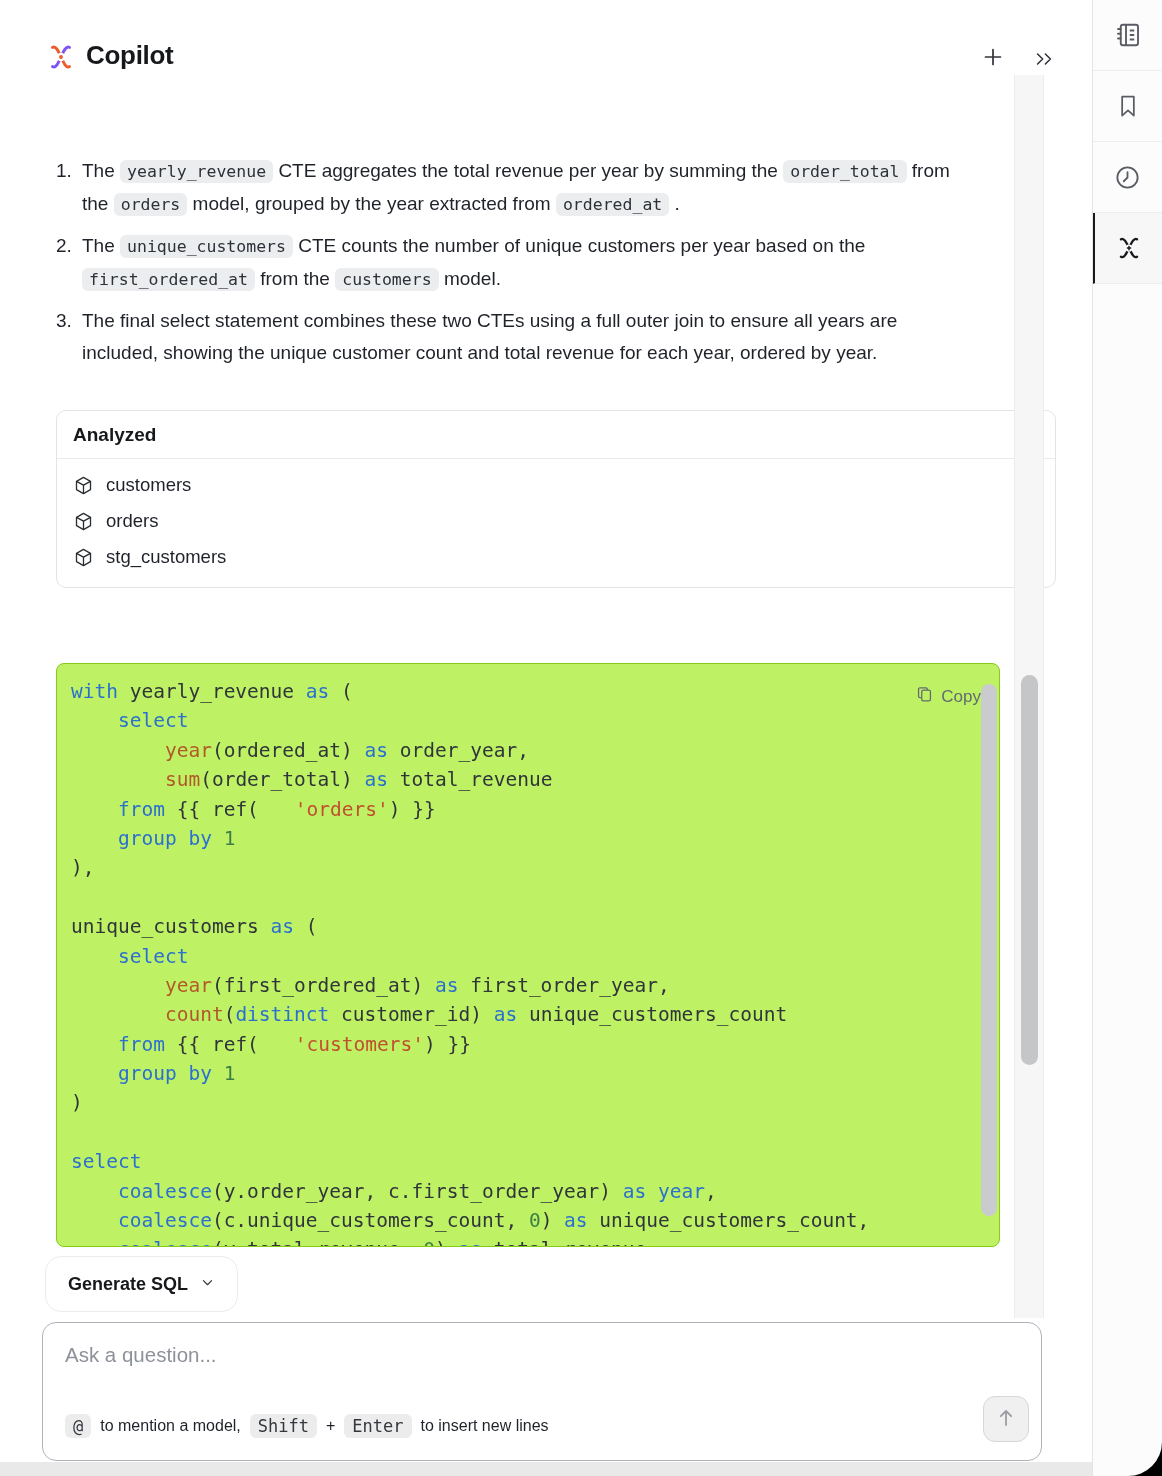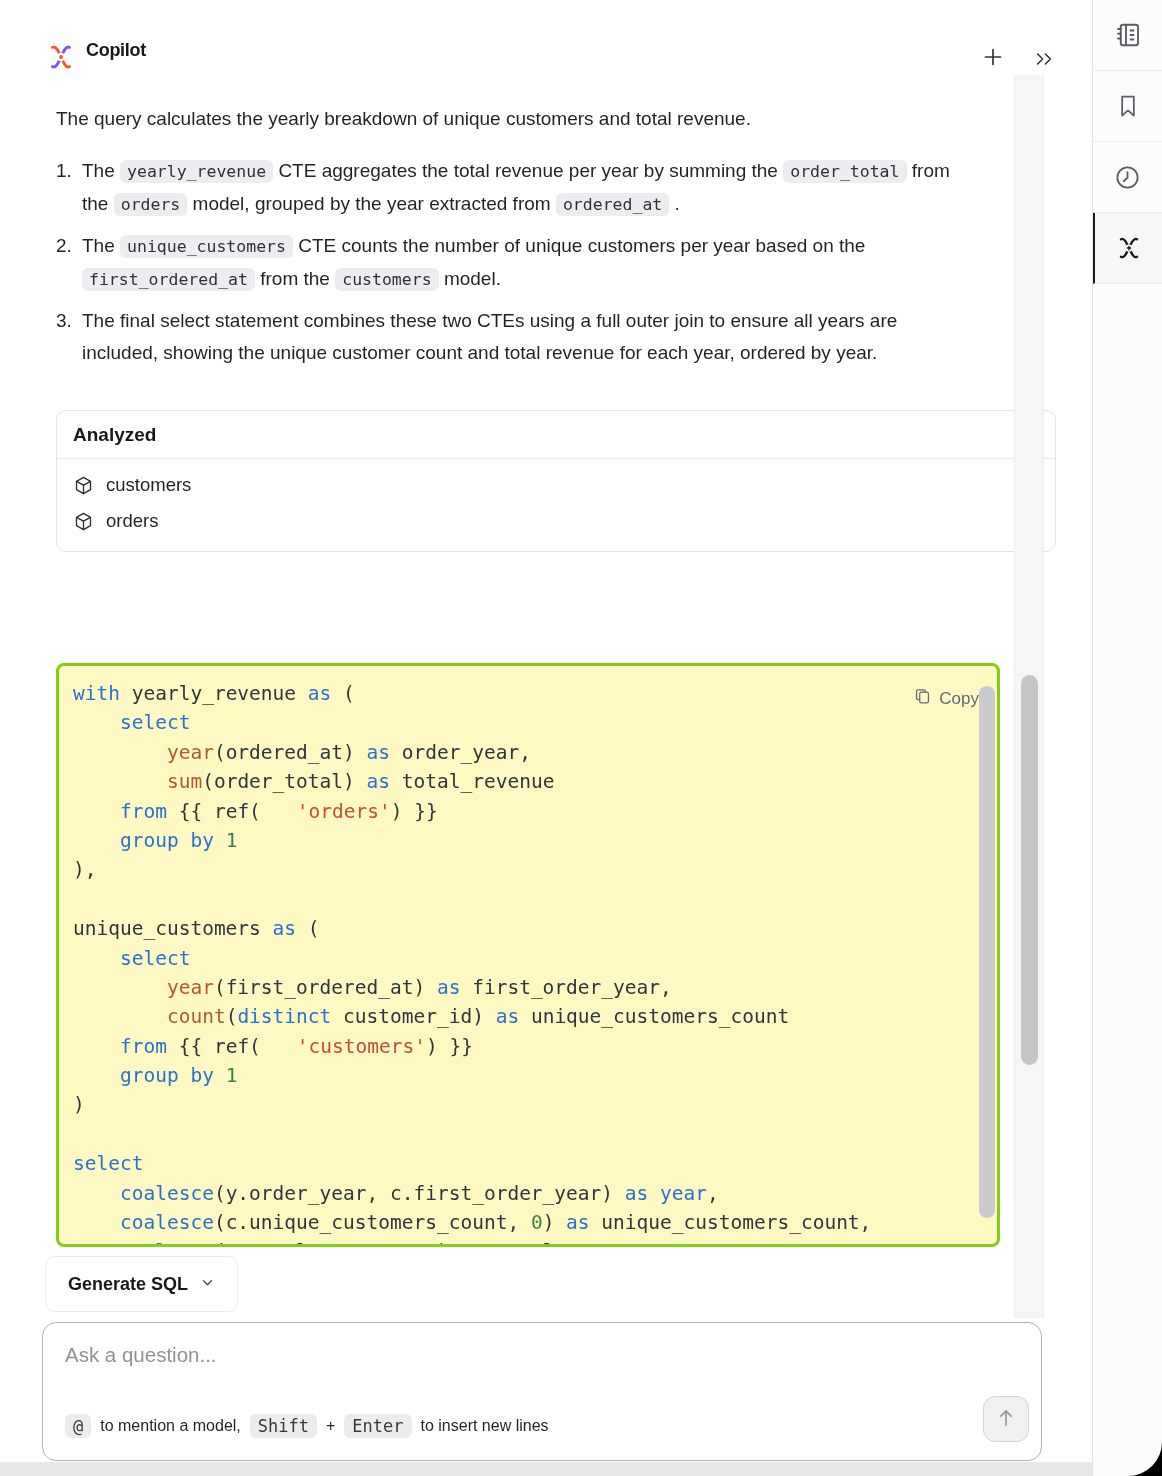--- a/index.html
+++ b/index.html
@@ -1,21 +1,21 @@
 <!DOCTYPE html>
 <html><head>
 <meta charset="utf-8">
 <style>
   html,body{margin:0;padding:0;background:#fff;}
   .app{position:relative;width:1162px;height:1476px;background:#fff;overflow:hidden;
        font-family:"Liberation Sans",sans-serif;color:#1f2329;}
 
   
   .hdr-logo{position:absolute;left:44px;top:40px;width:34px;height:34px;}
-  .hdr-title{position:absolute;left:86px;top:40px;font-size:18px;font-weight:600;color:#16181b;letter-spacing:-0.3px;}
+  .hdr-title{position:absolute;left:86px;top:40px;font-size:26px;font-weight:600;color:#16181b;letter-spacing:-0.3px;}
   .icon-btn{position:absolute;width:30px;height:30px;display:flex;align-items:center;justify-content:center;
             background:none;border:none;padding:0;cursor:pointer;color:#303338;}
 
   
   .summary{position:absolute;left:56px;top:104px;width:920px;font-size:19px;line-height:30px;color:#1f2329;}
   .expl-list{position:absolute;left:56px;top:155px;width:922px;list-style:none;margin:0;padding:0;}
   .expl-item{display:flex;margin-bottom:9px;font-size:19px;line-height:32px;color:#1f2329;}
   .expl-num{width:26px;flex:0 0 26px;}
   .expl-text{flex:1;max-width:896px;}
   .inline-chip{font-family:"DejaVu Sans Mono",monospace;font-size:16.5px;background:#ebedef;color:#2d3238;
@@ -24,38 +24,38 @@
   
   .analyzed{position:absolute;left:56px;top:410px;width:1000px;box-sizing:border-box;
             border:1px solid #e2e4e8;border-radius:10px;background:#fff;}
   .analyzed-hdr{padding:13px 16px 12px;font-size:19px;font-weight:600;color:#16181b;border-bottom:1px solid #e8eaed;}
   .analyzed-list{list-style:none;margin:0;padding:8px 16px 12px;}
   .analyzed-item{display:flex;align-items:center;gap:12px;height:36px;font-size:18.5px;color:#1f2329;cursor:pointer;}
   .analyzed-item svg{color:#2a2d31;flex:0 0 auto;}
 
   
   .codeblock{position:absolute;left:56px;top:663px;width:944px;height:584px;box-sizing:border-box;
-             background:#fef9c3;border:3px solid #84cc16;border-radius:8px;overflow:hidden;}
+             background:#bef264;border:1px solid #84cc16;border-radius:8px;overflow:hidden;}
   .code{margin:0;padding:13px 14px;font-family:"DejaVu Sans Mono",monospace;font-size:19.5px;
         line-height:29.4px;color:#30353a;white-space:pre;}
   .code-line{height:29.4px;}
   .tok-k{color:#2b70cf;}
   .tok-f{color:#b2592a;}
   .tok-s{color:#c0512f;margin-left:36px;}
   .tok-n{color:#3d7e47;}
   .tok-p{color:#30353a;}
   .copy-btn{position:absolute;top:13px;right:18px;display:flex;align-items:center;gap:7px;
             background:none;border:none;padding:0;cursor:pointer;color:#636a72;font-size:17px;
             font-family:"Liberation Sans",sans-serif;margin-top:8px;}
   .code-thumb{position:absolute;top:20px;right:2px;width:16px;height:532px;border-radius:8px;
               background:#c9cbce;z-index:5;}
 
   
   .generate{position:absolute;left:45px;top:1256px;height:56px;padding:0 22px;display:flex;align-items:center;gap:12px;
-            background:#fff;border:1px solid #ececee;border-radius:10px;cursor:pointer;
+            background:#fff;border:1px solid #ececee;border-radius:16px;cursor:pointer;
             font-family:"Liberation Sans",sans-serif;font-size:18px;font-weight:700;color:#16181b;}
   .generate svg{color:#3a3d42;}
 
   
   .askbox{position:absolute;left:42px;top:1322px;width:1000px;height:139px;box-sizing:border-box;
           border:1px solid #aeb2b8;border-radius:14px;background:#fff;}
   .ask-placeholder{position:absolute;left:22px;top:20px;font-size:20.5px;color:#8d929a;cursor:text;}
   .hint-row{position:absolute;left:22px;bottom:22px;display:flex;align-items:center;gap:9px;
             font-size:16px;color:#1f2329;}
   .kbd-chip{font-family:"DejaVu Sans Mono",monospace;font-size:17px;background:#ececed;color:#34383d;
@@ -103,21 +103,20 @@
     </span>
   </button>
   <button class="icon-btn" style="left:1029px;top:45px;">
     <span>
       <svg viewBox="0 0 24 24" width="22" height="22" fill="none" stroke="currentColor" stroke-width="1.7" stroke-linecap="round" stroke-linejoin="round">
           <path d="m5 6.5 5.5 5.5L5 17.5M13.5 6.5 19 12l-5.5 5.5"></path>
         </svg>
     </span>
   </button>
 
-  <div class="summary">The query calculates the yearly breakdown of unique customers and total revenue.</div>
 
   <ol class="expl-list">
       <li class="expl-item">
         <span class="expl-num">1.</span>
         <div class="expl-text">The <span class="inline-chip">yearly_revenue</span> CTE aggregates the total revenue per year by summing the <span class="inline-chip">order_total</span> from the <span class="inline-chip">orders</span> model, grouped by the year extracted from <span class="inline-chip">ordered_at</span> .</div>
       </li>
       <li class="expl-item">
         <span class="expl-num">2.</span>
         <div class="expl-text">The <span class="inline-chip">unique_customers</span> CTE counts the number of unique customers per year based on the <span class="inline-chip">first_ordered_at</span> from the <span class="inline-chip">customers</span> model.</div>
       </li>
@@ -143,20 +142,30 @@
         <li class="analyzed-item">
           <span style="display: flex;">
             <svg viewBox="0 0 24 24" width="21" height="21" fill="none" stroke="currentColor" stroke-width="1.5" stroke-linejoin="round">
               <path d="M12 2.8 20 7.2v9.6L12 21.2 4 16.8V7.2Z"></path>
               <path d="M4 7.2l8 4.4 8-4.4"></path>
               <path d="M12 11.6v9.6"></path>
             </svg>
           </span>
           <span>orders</span>
         </li>
+        <li class="analyzed-item">
+          <span style="display: flex;">
+            <svg viewBox="0 0 24 24" width="21" height="21" fill="none" stroke="currentColor" stroke-width="1.5" stroke-linejoin="round">
+              <path d="M12 2.8 20 7.2v9.6L12 21.2 4 16.8V7.2Z"></path>
+              <path d="M4 7.2l8 4.4 8-4.4"></path>
+              <path d="M12 11.6v9.6"></path>
+            </svg>
+          </span>
+          <span>stg_customers</span>
+        </li>
       </ul>
   </section>
 
   <section class="codeblock">
     <pre class="code"><div class="code-line"><span class="tok-k">with</span><span class="tok-p"> yearly_revenue </span><span class="tok-k">as</span><span class="tok-p"> (</span></div><div class="code-line"><span class="tok-p">    </span><span class="tok-k">select</span></div><div class="code-line"><span class="tok-p">        </span><span class="tok-f">year</span><span class="tok-p">(ordered_at) </span><span class="tok-k">as</span><span class="tok-p"> order_year,</span></div><div class="code-line"><span class="tok-p">        </span><span class="tok-f">sum</span><span class="tok-p">(order_total) </span><span class="tok-k">as</span><span class="tok-p"> total_revenue</span></div><div class="code-line"><span class="tok-p">    </span><span class="tok-k">from</span><span class="tok-p"> {{ ref(</span><span class="tok-s">'orders'</span><span class="tok-p">) }}</span></div><div class="code-line"><span class="tok-p">    </span><span class="tok-k">group by</span><span class="tok-p"> </span><span class="tok-n">1</span></div><div class="code-line"><span class="tok-p">),</span></div><div class="code-line">&nbsp;</div><div class="code-line"><span class="tok-p">unique_customers </span><span class="tok-k">as</span><span class="tok-p"> (</span></div><div class="code-line"><span class="tok-p">    </span><span class="tok-k">select</span></div><div class="code-line"><span class="tok-p">        </span><span class="tok-f">year</span><span class="tok-p">(first_ordered_at) </span><span class="tok-k">as</span><span class="tok-p"> first_order_year,</span></div><div class="code-line"><span class="tok-p">        </span><span class="tok-f">count</span><span class="tok-p">(</span><span class="tok-k">distinct</span><span class="tok-p"> customer_id) </span><span class="tok-k">as</span><span class="tok-p"> unique_customers_count</span></div><div class="code-line"><span class="tok-p">    </span><span class="tok-k">from</span><span class="tok-p"> {{ ref(</span><span class="tok-s">'customers'</span><span class="tok-p">) }}</span></div><div class="code-line"><span class="tok-p">    </span><span class="tok-k">group by</span><span class="tok-p"> </span><span class="tok-n">1</span></div><div class="code-line"><span class="tok-p">)</span></div><div class="code-line">&nbsp;</div><div class="code-line"><span class="tok-k">select</span></div><div class="code-line"><span class="tok-p">    </span><span class="tok-k">coalesce</span><span class="tok-p">(y.order_year, c.first_order_year) </span><span class="tok-k">as</span><span class="tok-p"> </span><span class="tok-k">year</span><span class="tok-p">,</span></div><div class="code-line"><span class="tok-p">    </span><span class="tok-k">coalesce</span><span class="tok-p">(c.unique_customers_count, </span><span class="tok-n">0</span><span class="tok-p">) </span><span class="tok-k">as</span><span class="tok-p"> unique_customers_count,</span></div><div class="code-line"><span class="tok-p">    </span><span class="tok-k">coalesce</span><span class="tok-p">(y.total_revenue, </span><span class="tok-n">0</span><span class="tok-p">) </span><span class="tok-k">as</span><span class="tok-p"> total_revenue</span></div></pre>
     <button class="copy-btn">
       <span>
         <svg viewBox="0 0 24 24" width="19" height="19" fill="none" stroke="currentColor" stroke-width="1.6" stroke-linejoin="round">
             <rect x="8.5" y="6.5" width="11" height="13.5" rx="2"></rect>
             <path d="M15.5 6.5V5.2A1.7 1.7 0 0 0 13.8 3.5H6.2A1.7 1.7 0 0 0 4.5 5.2v9.1A1.7 1.7 0 0 0 6.2 16h1.3"></path>

